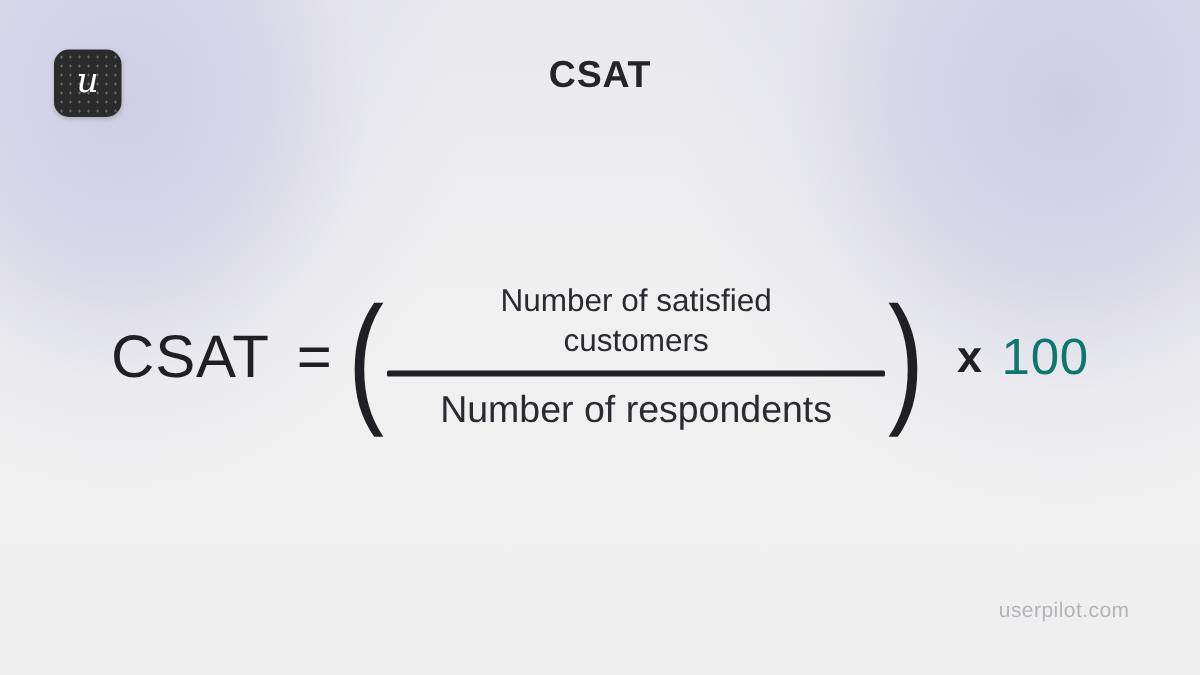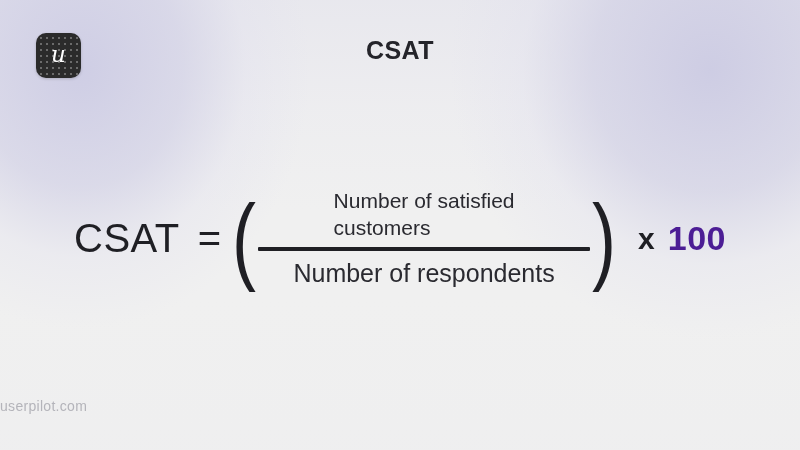--- a/index.html
+++ b/index.html
@@ -158,20 +158,21 @@
     flex-direction: column;
     align-items: center;
     justify-content: center;
     width: 332px;
   }
   #frac .num {
     font-family: "Liberation Sans", sans-serif;
     font-size: 21px;
     color: #2a2a30;
     line-height: 1.28;
+    text-align: center;
     padding-bottom: 5px;
     white-space: pre-line;
   }
   #frac .bar {
     width: 332px;
     height: 4px;
     background-color: #1f1f24;
     border-radius: 1px;
   }
   #frac .den {
@@ -186,33 +187,32 @@
   #formula .times {
     font-family: "Liberation Sans", sans-serif;
     font-size: 30px;
     font-weight: bold;
     color: #1f1f24;
     margin-left: 18px;
   }
   #formula .hundred {
     font-family: "Liberation Sans", sans-serif;
     font-size: 34px;
-    color: #4c1d95;
+    color: #0f766e;
     margin-left: 13px;
     letter-spacing: 0.5px;
-    font-weight: bold;
   }
 
   
   #footer {
     position: absolute;
     left: 0;
     bottom: 36px;
     width: 753px;
-    text-align: left;
+    text-align: right;
     font-family: "Liberation Sans", sans-serif;
     font-size: 14px;
     color: #b4b4ba;
     letter-spacing: 0.3px;
   }
 </style>
 </head>
 <body>
 
 <div id="slide">

